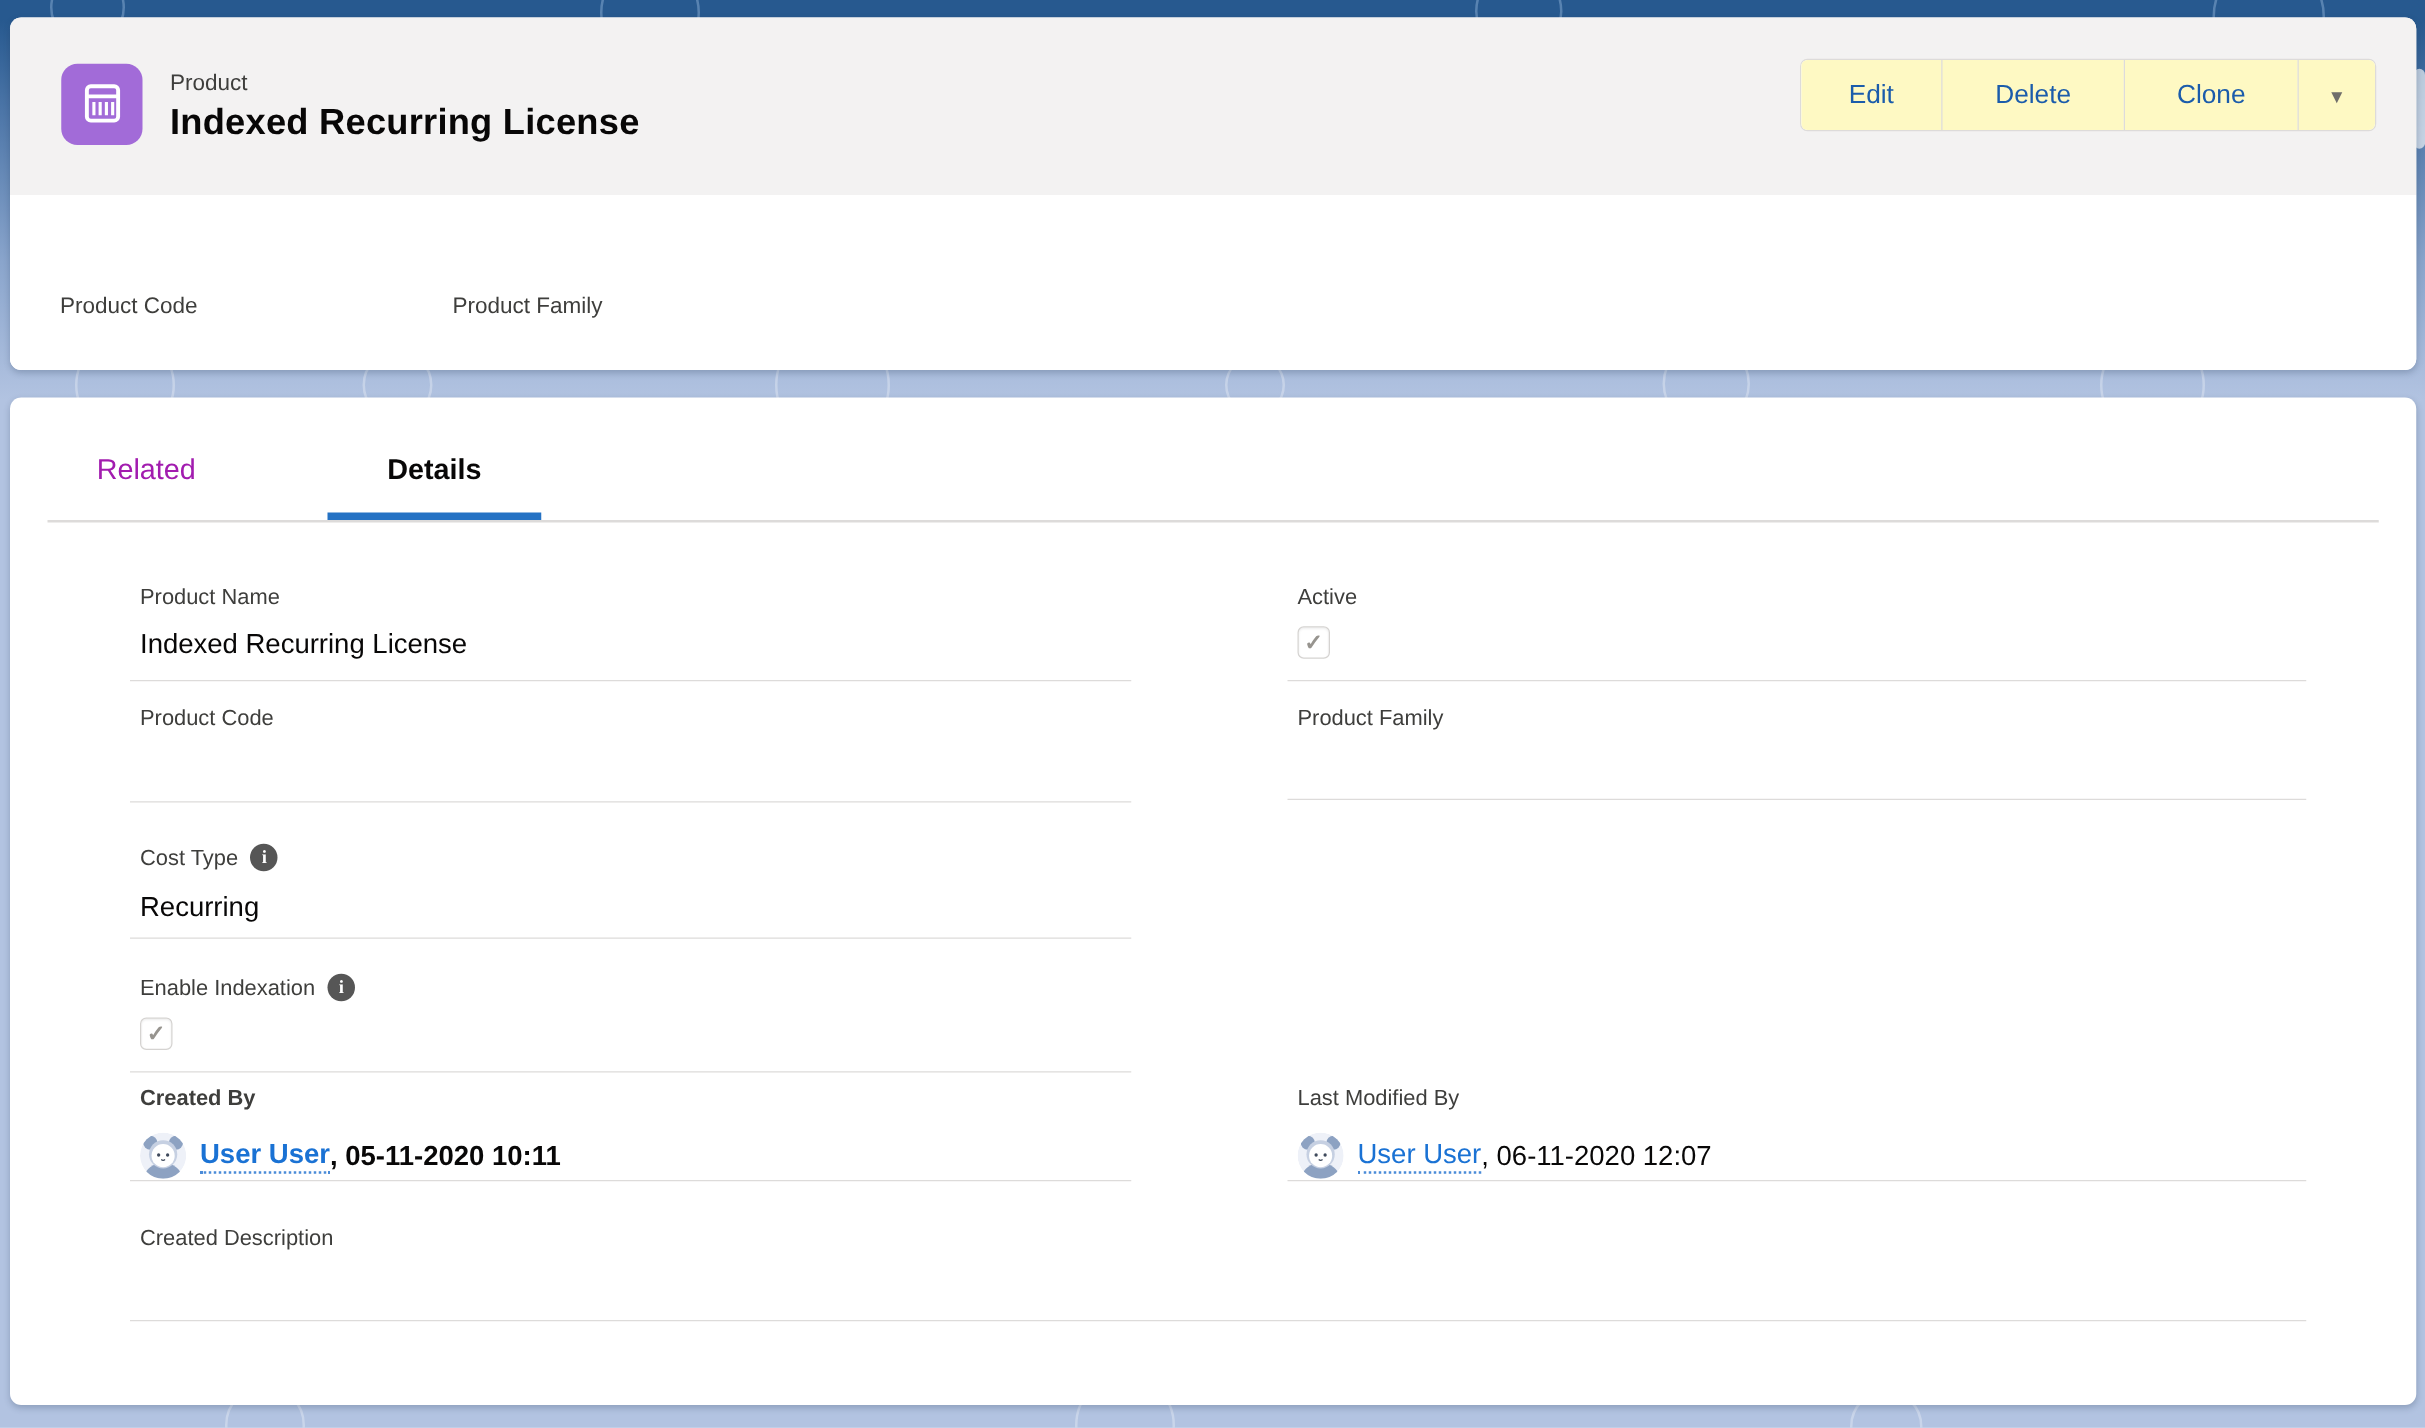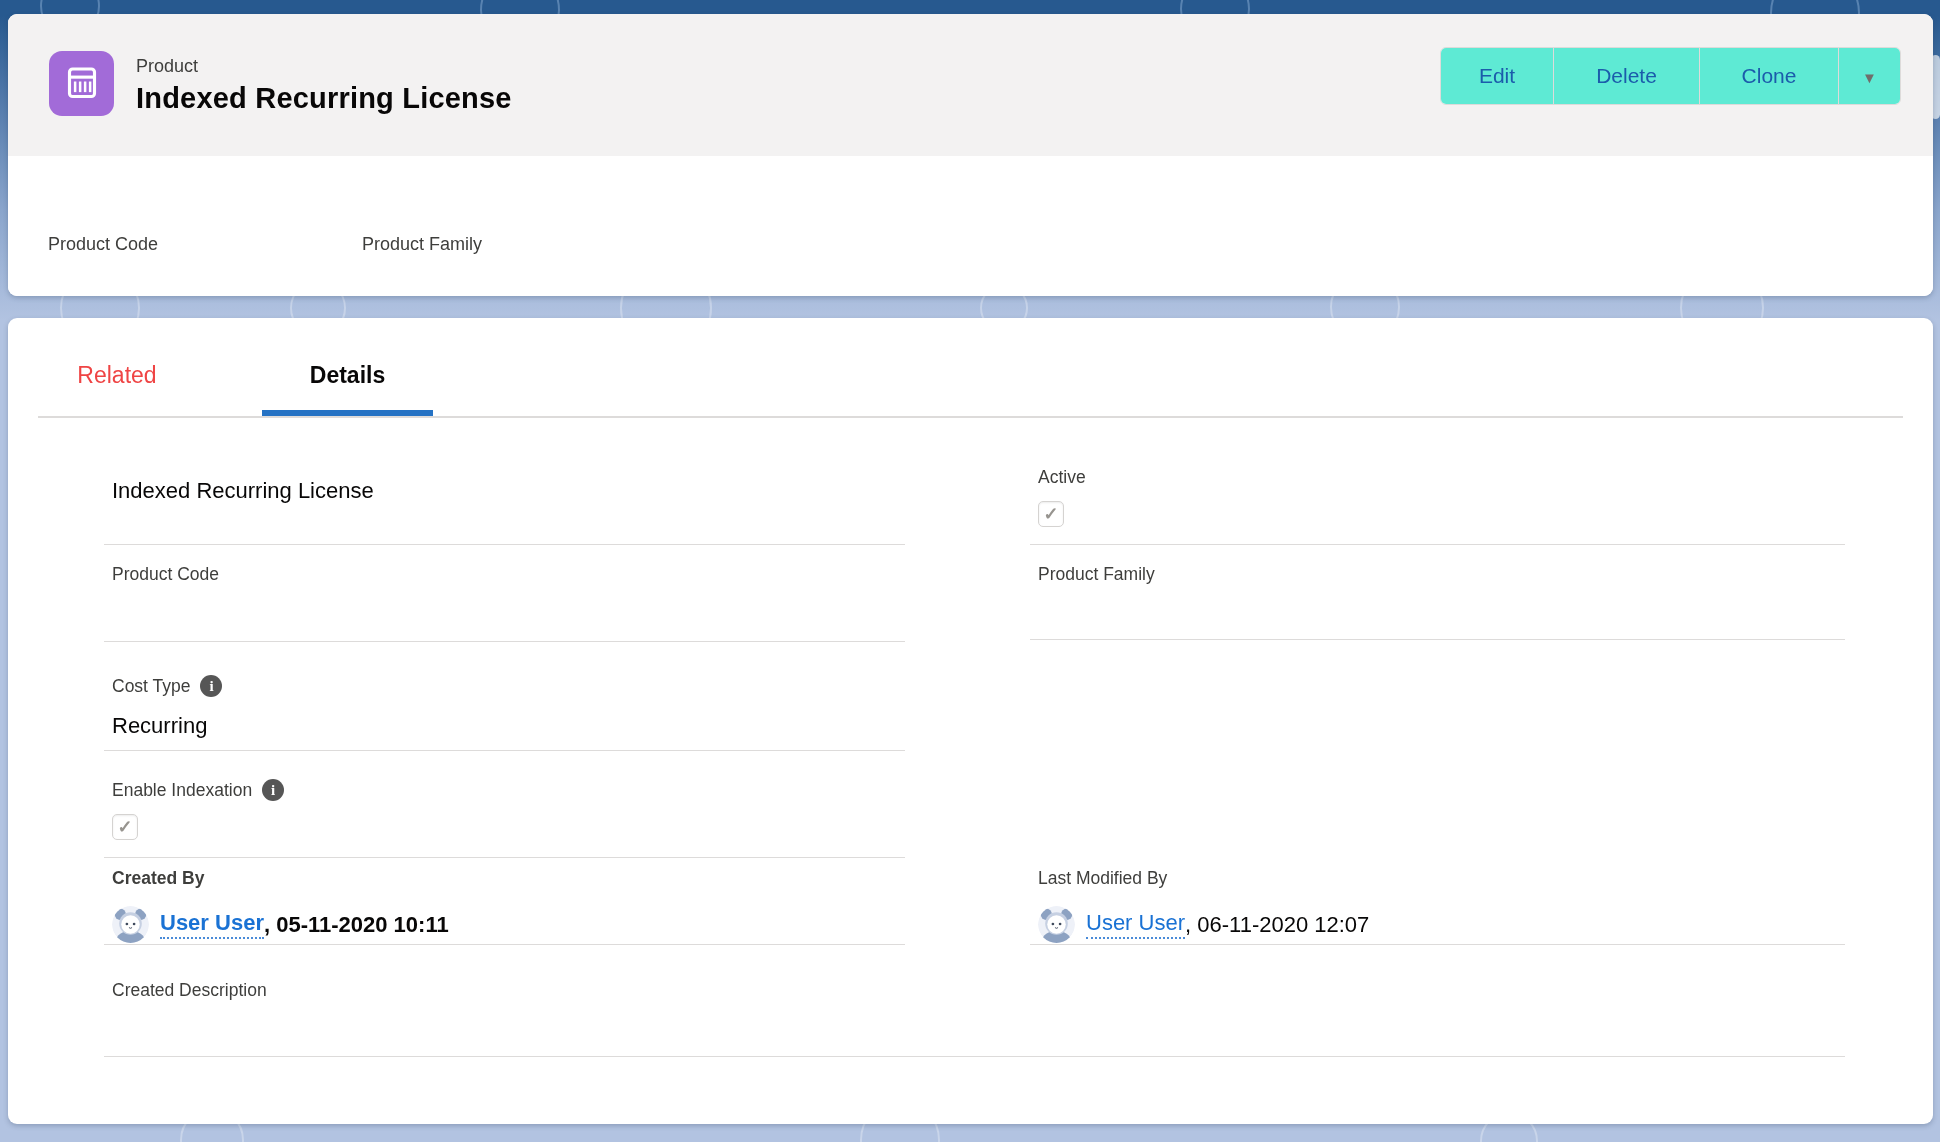--- a/index.html
+++ b/index.html
@@ -20,35 +20,35 @@
   
   .header-card { top:14px; height:282px; }
   .header-top { position:relative; height:142px; background:#f3f2f2; border-radius:9px 9px 0 0; }
   .entity-icon { position:absolute; left:41px; top:37px; width:65px; height:65px;
                  background:#a26bd8; border-radius:13px; display:flex; align-items:center; justify-content:center; }
   .entity-label { position:absolute; left:128px; top:42px; font-size:18px; color:#3e3e3c; }
   .record-title { position:absolute; left:128px; top:68px; font-size:29px; font-weight:700; color:#080707; letter-spacing:.2px; }
 
   .btn-group { position:absolute; left:1432px; top:33px; height:58px; display:flex;
                border:1px solid #dddbda; border-radius:6px; background:#fff; overflow:hidden; }
-  .btn-group button { height:100%; background:#5eead4; border:none; border-left:1px solid #dddbda;
+  .btn-group button { height:100%; background:#fef9c3; border:none; border-left:1px solid #dddbda;
                       font-family:inherit; font-size:21px; color:#1b5cab; cursor:pointer; }
   .btn-group button:first-child { border-left:none; }
   .btn-edit { width:112px; } .btn-delete { width:146px; } .btn-clone { width:139px; }
   .btn-more { width:62px; }
   .caret { font-size:15px; color:#706e6b; }
 
   .header-bottom { position:relative; height:140px; background:#fff; border-radius:0 0 9px 9px; }
   .hl-label { position:absolute; top:78px; font-size:18px; color:#3e3e3c; }
   .hl-code { left:40px; } .hl-family { left:354px; }
 
   
   .main-card { top:318px; height:806px; }
   .tab { position:absolute; top:44px; font-size:23px; text-align:center; cursor:pointer; }
-  .tab-related { left:34px; width:150px; color:#ef4444; }
+  .tab-related { left:34px; width:150px; color:#a21caf; }
   .tab-details { left:254px; width:171px; color:#080707; font-weight:700; }
   .tab-underline { position:absolute; left:254px; top:92px; width:171px; height:6px; background:#2572c4; }
   .tab-border { position:absolute; left:30px; right:30px; top:98px; height:2px; background:#dddbda; }
 
   .field { position:absolute; border-bottom:1px solid #dddbda; }
   .f-label-row { display:flex; align-items:center; gap:10px; padding-left:8px; }
   .f-label { font-size:17.5px; color:#3e3e3c; line-height:24px; }
   .f-value { padding-left:8px; margin-top:11px; font-size:22px; color:#080707; line-height:30px; }
   .info-icon { width:22px; height:22px; border-radius:50%; background:#565656; color:#fff;
                display:flex; align-items:center; justify-content:center;
@@ -117,20 +117,23 @@
   </div>
 </section>
 
 <section class="card main-card">
   <div class="tab tab-related">Related</div>
   <div class="tab tab-details">Details</div>
   <div class="tab-underline"></div>
   <div class="tab-border"></div>
 
   <div class="field fw" style="top:147px;height:80px;">
+    <div class="f-label-row">
+        <span class="f-label">Product Name</span>
+      </div>
     <div class="f-value">Indexed Recurring License</div>
   </div>
 
   <div class="field fw" style="top:244px;height:80px;">
     <div class="f-label-row">
         <span class="f-label">Product Code</span>
       </div>
     <div class="f-value"></div>
   </div>
 

